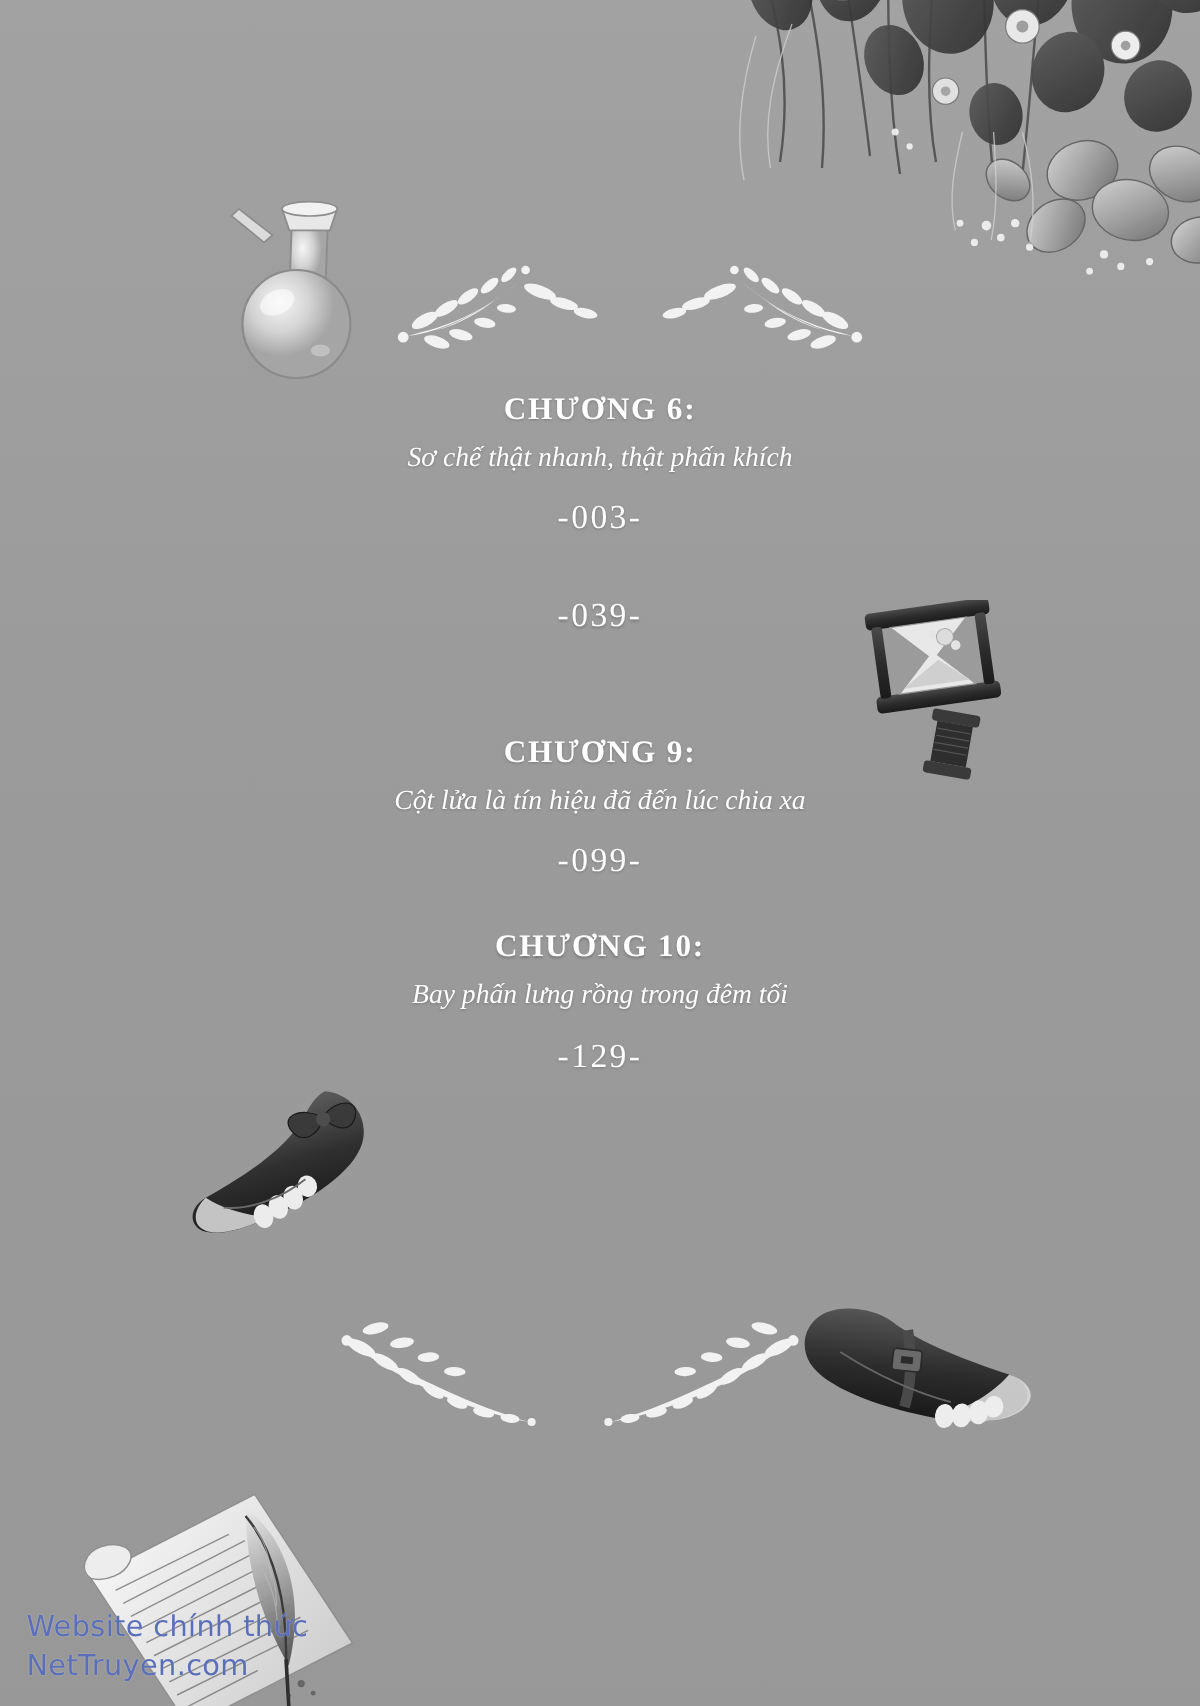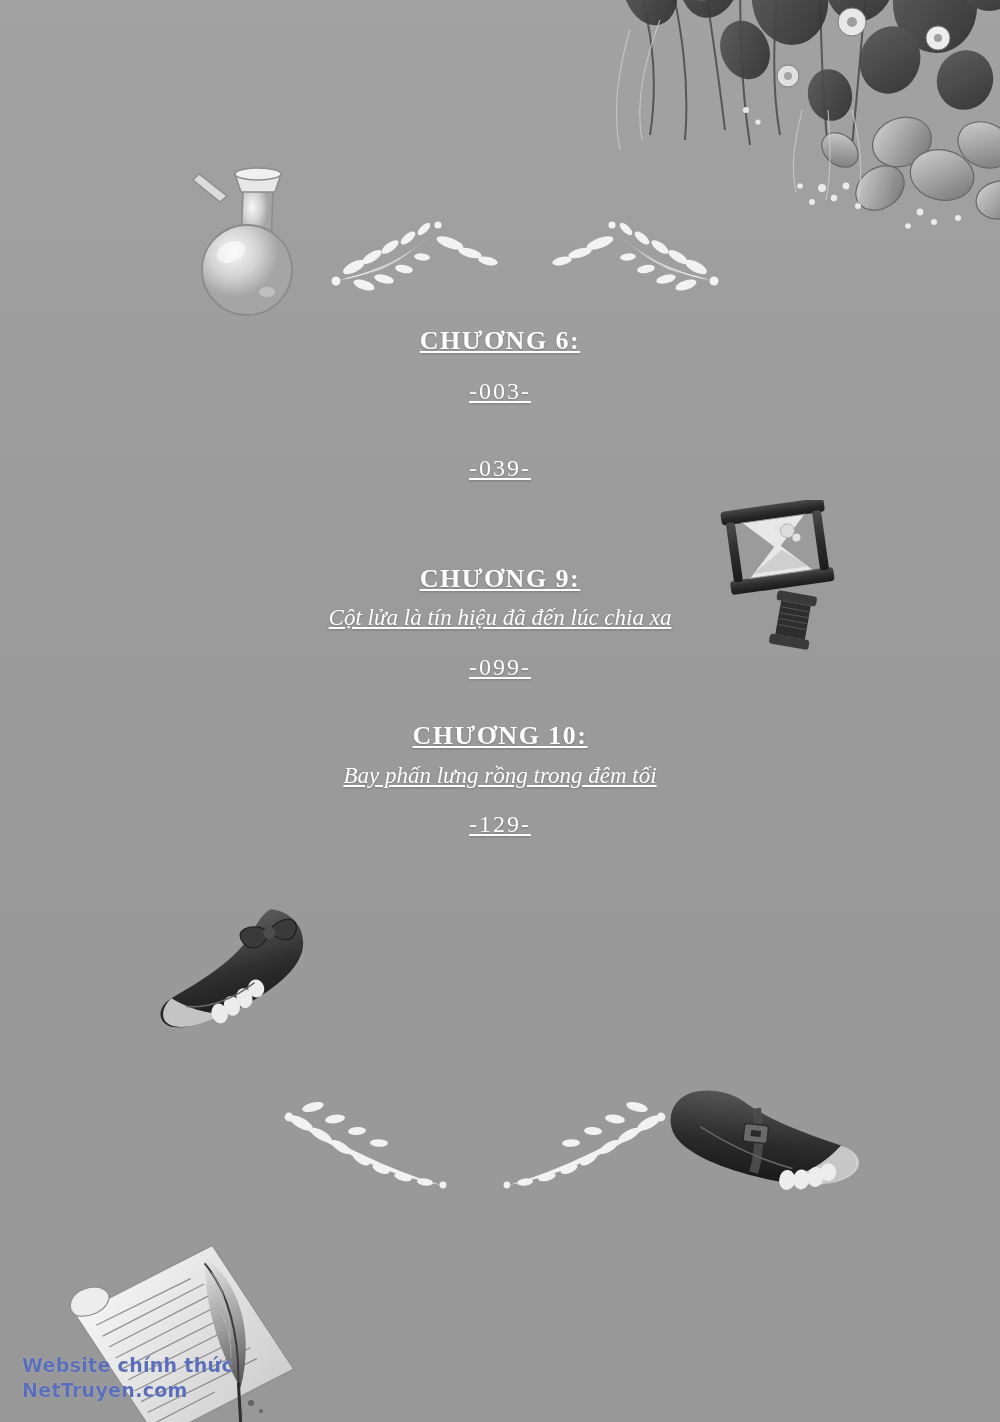--- a/index.html
+++ b/index.html
@@ -103,63 +103,61 @@
   
   .toc {
     position: absolute;
     left: 0;
     top: 322px;
     width: 1000px;
     text-align: center;
   }
   .entry {
     margin-bottom: 6px;
-    text-decoration: underline;
   }
   .entry-number {
     font-size: 26px;
     letter-spacing: 1.5px;
     font-weight: 700;
     color: #ffffff;
     text-shadow: 0 1px 2px rgba(60,60,60,0.35);
     margin: 0;
     line-height: 1.45;
   }
   .entry-title {
     font-size: 23px;
     color: #ffffff;
     text-shadow: 0 1px 2px rgba(60,60,60,0.35);
     margin: 4px 0 0 0;
     line-height: 1.5;
     font-style: italic;
   }
   .entry-page {
-    font-size: 24px;
+    font-size: 28px;
     color: #ffffff;
     text-shadow: 0 1px 2px rgba(60,60,60,0.35);
     letter-spacing: 2px;
     margin: 18px 0 0 0;
   }
   .gap-1 { height: 26px; }
   .gap-2 { height: 30px; }
   .gap-3 { height: 42px; }
   .gap-4 { height: 30px; }
 
   
   .watermark {
     position: absolute;
     left: 22px;
     bottom: 18px;
     font-family: "DejaVu Sans", sans-serif;
-    font-size: 19px;
+    font-size: 24px;
     line-height: 1.35;
     color: #5b6fb8;
     text-shadow: 0 0 1px rgba(255,255,255,0.55);
     letter-spacing: 0.3px;
-    font-weight: bold;
   }
   .watermark div { white-space: nowrap; }
 </style>
 </head>
 <body>
 
 <div class="page">
 
   <svg class="bouquet" viewBox="0 0 430 300">
     <defs>
@@ -379,20 +377,21 @@
         <circle cx="0" cy="2" r="6" fill="#4d4d4d"></circle>
       </g>
       <path d="M40 84 C 60 92, 88 90, 112 80" stroke="#6a6a6a" stroke-width="1.6" fill="none"></path>
     </g>
   </svg>
 
   <div class="toc">
 
     <div class="entry">
       <p class="entry-number">CHƯƠNG 6:</p>
+      <p class="entry-title">Sơ chế thật nhanh, thật phấn khích</p>
       <p class="entry-page">-003-</p>
     </div>
     <div class="gap-1"></div>
 
     <div class="entry">
       <p class="entry-page">-039-</p>
     </div>
     <div class="gap-2"></div>
 
     <div class="gap-3"></div>

